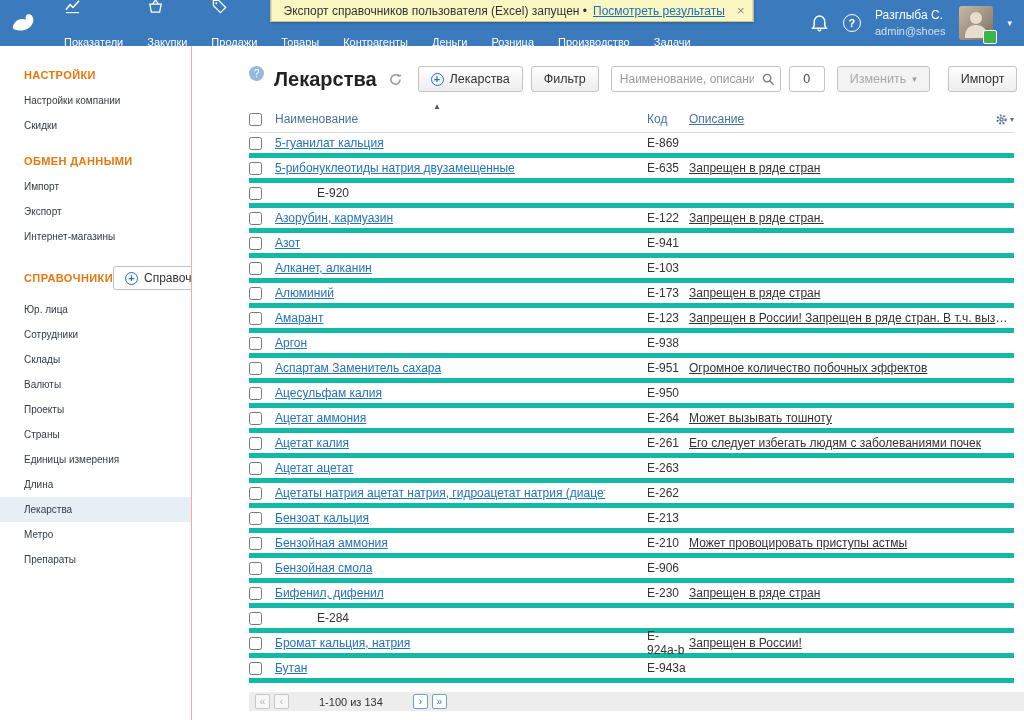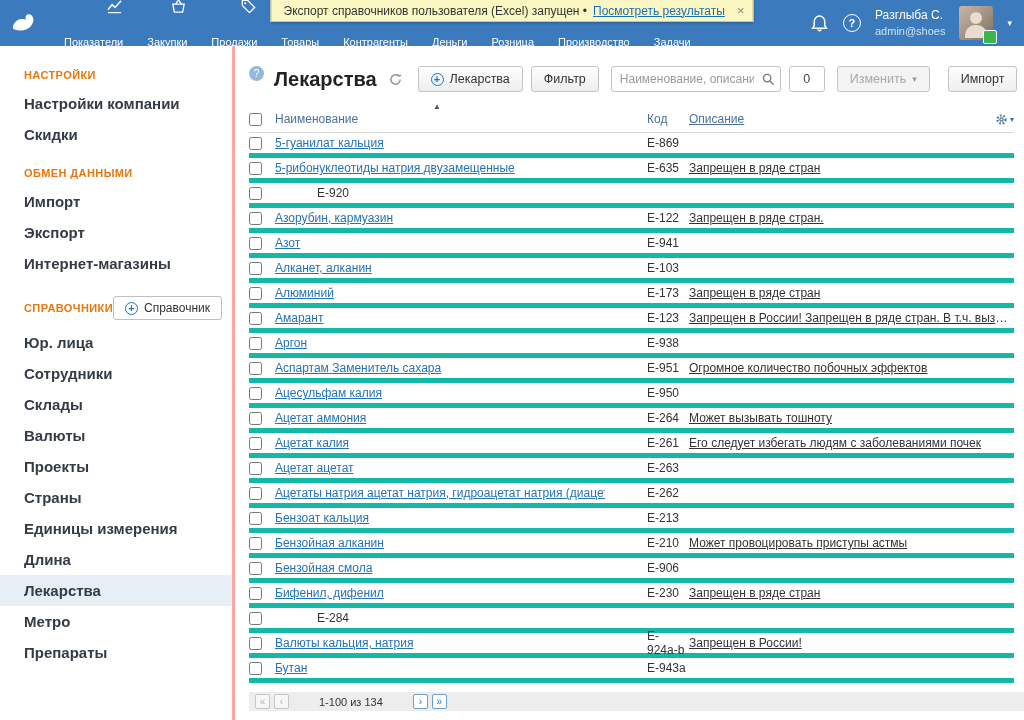--- a/index.html
+++ b/index.html
@@ -11,21 +11,21 @@
 
   
   .topbar {
     position:absolute; top:0; left:0; right:0; height:46px;
     background:#3a7abd; display:flex; align-items:center;
     padding:0 12px 0 10px; z-index:5;
   }
   .logo { width:30px; height:30px; margin-right:12px; flex:none; }
   .nav { display:flex; height:100%; }
   .nav-item {
-    display:flex; flex-direction:column; align-items:flex-end; justify-content:center;
+    display:flex; flex-direction:column; align-items:flex-start; justify-content:center;
     gap:21px; padding:0 12px; color:#fff; font-size:11px; cursor:pointer; white-space:nowrap;
   }
   .nav-icon { height:17px; display:flex; align-items:center; }
   .top-right { margin-left:auto; display:flex; align-items:center; gap:14px; }
   .bell { display:flex; cursor:pointer; }
   .help-circle {
     width:18px; height:18px; border:1.5px solid #fff; border-radius:50%;
     color:#fff; font-size:11px; font-weight:bold;
     display:flex; align-items:center; justify-content:center; cursor:pointer;
   }
@@ -49,35 +49,35 @@
     background:#fbf7c2; border:1px solid #cfc685; border-top:none;
     display:flex; align-items:center; gap:6px; height:22px;
     padding:0 8px 0 12px; font-size:12px; color:#333;
     box-shadow:0 1px 3px rgba(0,0,0,.25); white-space:nowrap;
   }
   .note-link { color:#1a6fb9; text-decoration:underline; cursor:pointer; }
   .note-close { color:#888; font-size:13px; margin-left:6px; cursor:pointer; }
 
   
   .sidebar {
-    position:absolute; top:46px; left:0; width:235px; bottom:0;
-    background:#fff; border-right:3px solid #fca5a5; padding-top:6px; overflow:hidden;
+    position:absolute; top:46px; left:0; width:192px; bottom:0;
+    background:#fff; border-right:1px solid #fca5a5; padding-top:6px; overflow:hidden;
   }
   .sb-head { display:flex; align-items:center; justify-content:space-between; padding:17px 12px 7px 24px; }
   .sb-title { color:#e8770d; font-size:11px; font-weight:bold; letter-spacing:.4px; }
   .sb-btn {
     display:inline-flex; align-items:center; gap:6px; background:#fff;
     border:1px solid #bfbfbf; border-radius:3px; font-size:12px; color:#333;
     padding:4px 11px; cursor:pointer; font-family:inherit;
   }
   .plus-circle {
     width:13px; height:13px; border:1px solid #2373b9; color:#2373b9; border-radius:50%;
     font-size:11px; line-height:10px; display:inline-flex; align-items:center; justify-content:center; font-weight:bold;
   }
-  .sb-item { padding:7px 10px 7px 24px; font-size:15px; color:#333c46; cursor:pointer;font-weight:bold; }
+  .sb-item { padding:7px 10px 7px 24px; font-size:10px; color:#333c46; cursor:pointer; }
   .sb-item.selected { background:#e7eff6; }
 
   
   .main {
     position:absolute; top:46px; left:235px; right:0; bottom:0;
     background:#fff; overflow:hidden; padding:0 10px 0 14px;
   }
   .main-header { display:flex; align-items:center; gap:8px; padding:20px 0 12px 0; }
   .help-bubble {
     width:15px; height:15px; border-radius:50%; background:#93bade; color:#fff; font-size:10px;
@@ -476,21 +476,21 @@
             <input type="checkbox" style="">
           </span>
           <span class="row-name"><a>Бензоат кальция</a></span>
           <span class="col-code">E-213</span>
           <span class="col-desc"></span>
         </div>
         <div class="tbl-row">
           <span class="col-check">
             <input type="checkbox" style="">
           </span>
-          <span class="row-name"><a>Бензойная алканин</a></span>
+          <span class="row-name"><a>Бензойная аммония</a></span>
           <span class="col-code">E-210</span>
           <span class="col-desc">Может провоцировать приступы астмы</span>
         </div>
         <div class="tbl-row">
           <span class="col-check">
             <input type="checkbox" style="">
           </span>
           <span class="row-name"><a>Бензойная смола</a></span>
           <span class="col-code">E-906</span>
           <span class="col-desc"></span>
@@ -507,21 +507,21 @@
           <span class="col-check">
             <input type="checkbox" style="">
           </span>
           <span class="col-code">E-284</span>
           <span class="col-desc"></span>
         </div>
         <div class="tbl-row">
           <span class="col-check">
             <input type="checkbox" style="">
           </span>
-          <span class="row-name"><a>Валюты кальция, натрия</a></span>
+          <span class="row-name"><a>Бромат кальция, натрия</a></span>
           <span class="col-code">E-924a-b</span>
           <span class="col-desc">Запрещен в России!</span>
         </div>
         <div class="tbl-row">
           <span class="col-check">
             <input type="checkbox" style="">
           </span>
           <span class="row-name"><a>Бутан</a></span>
           <span class="col-code">E-943a</span>
           <span class="col-desc"></span>

